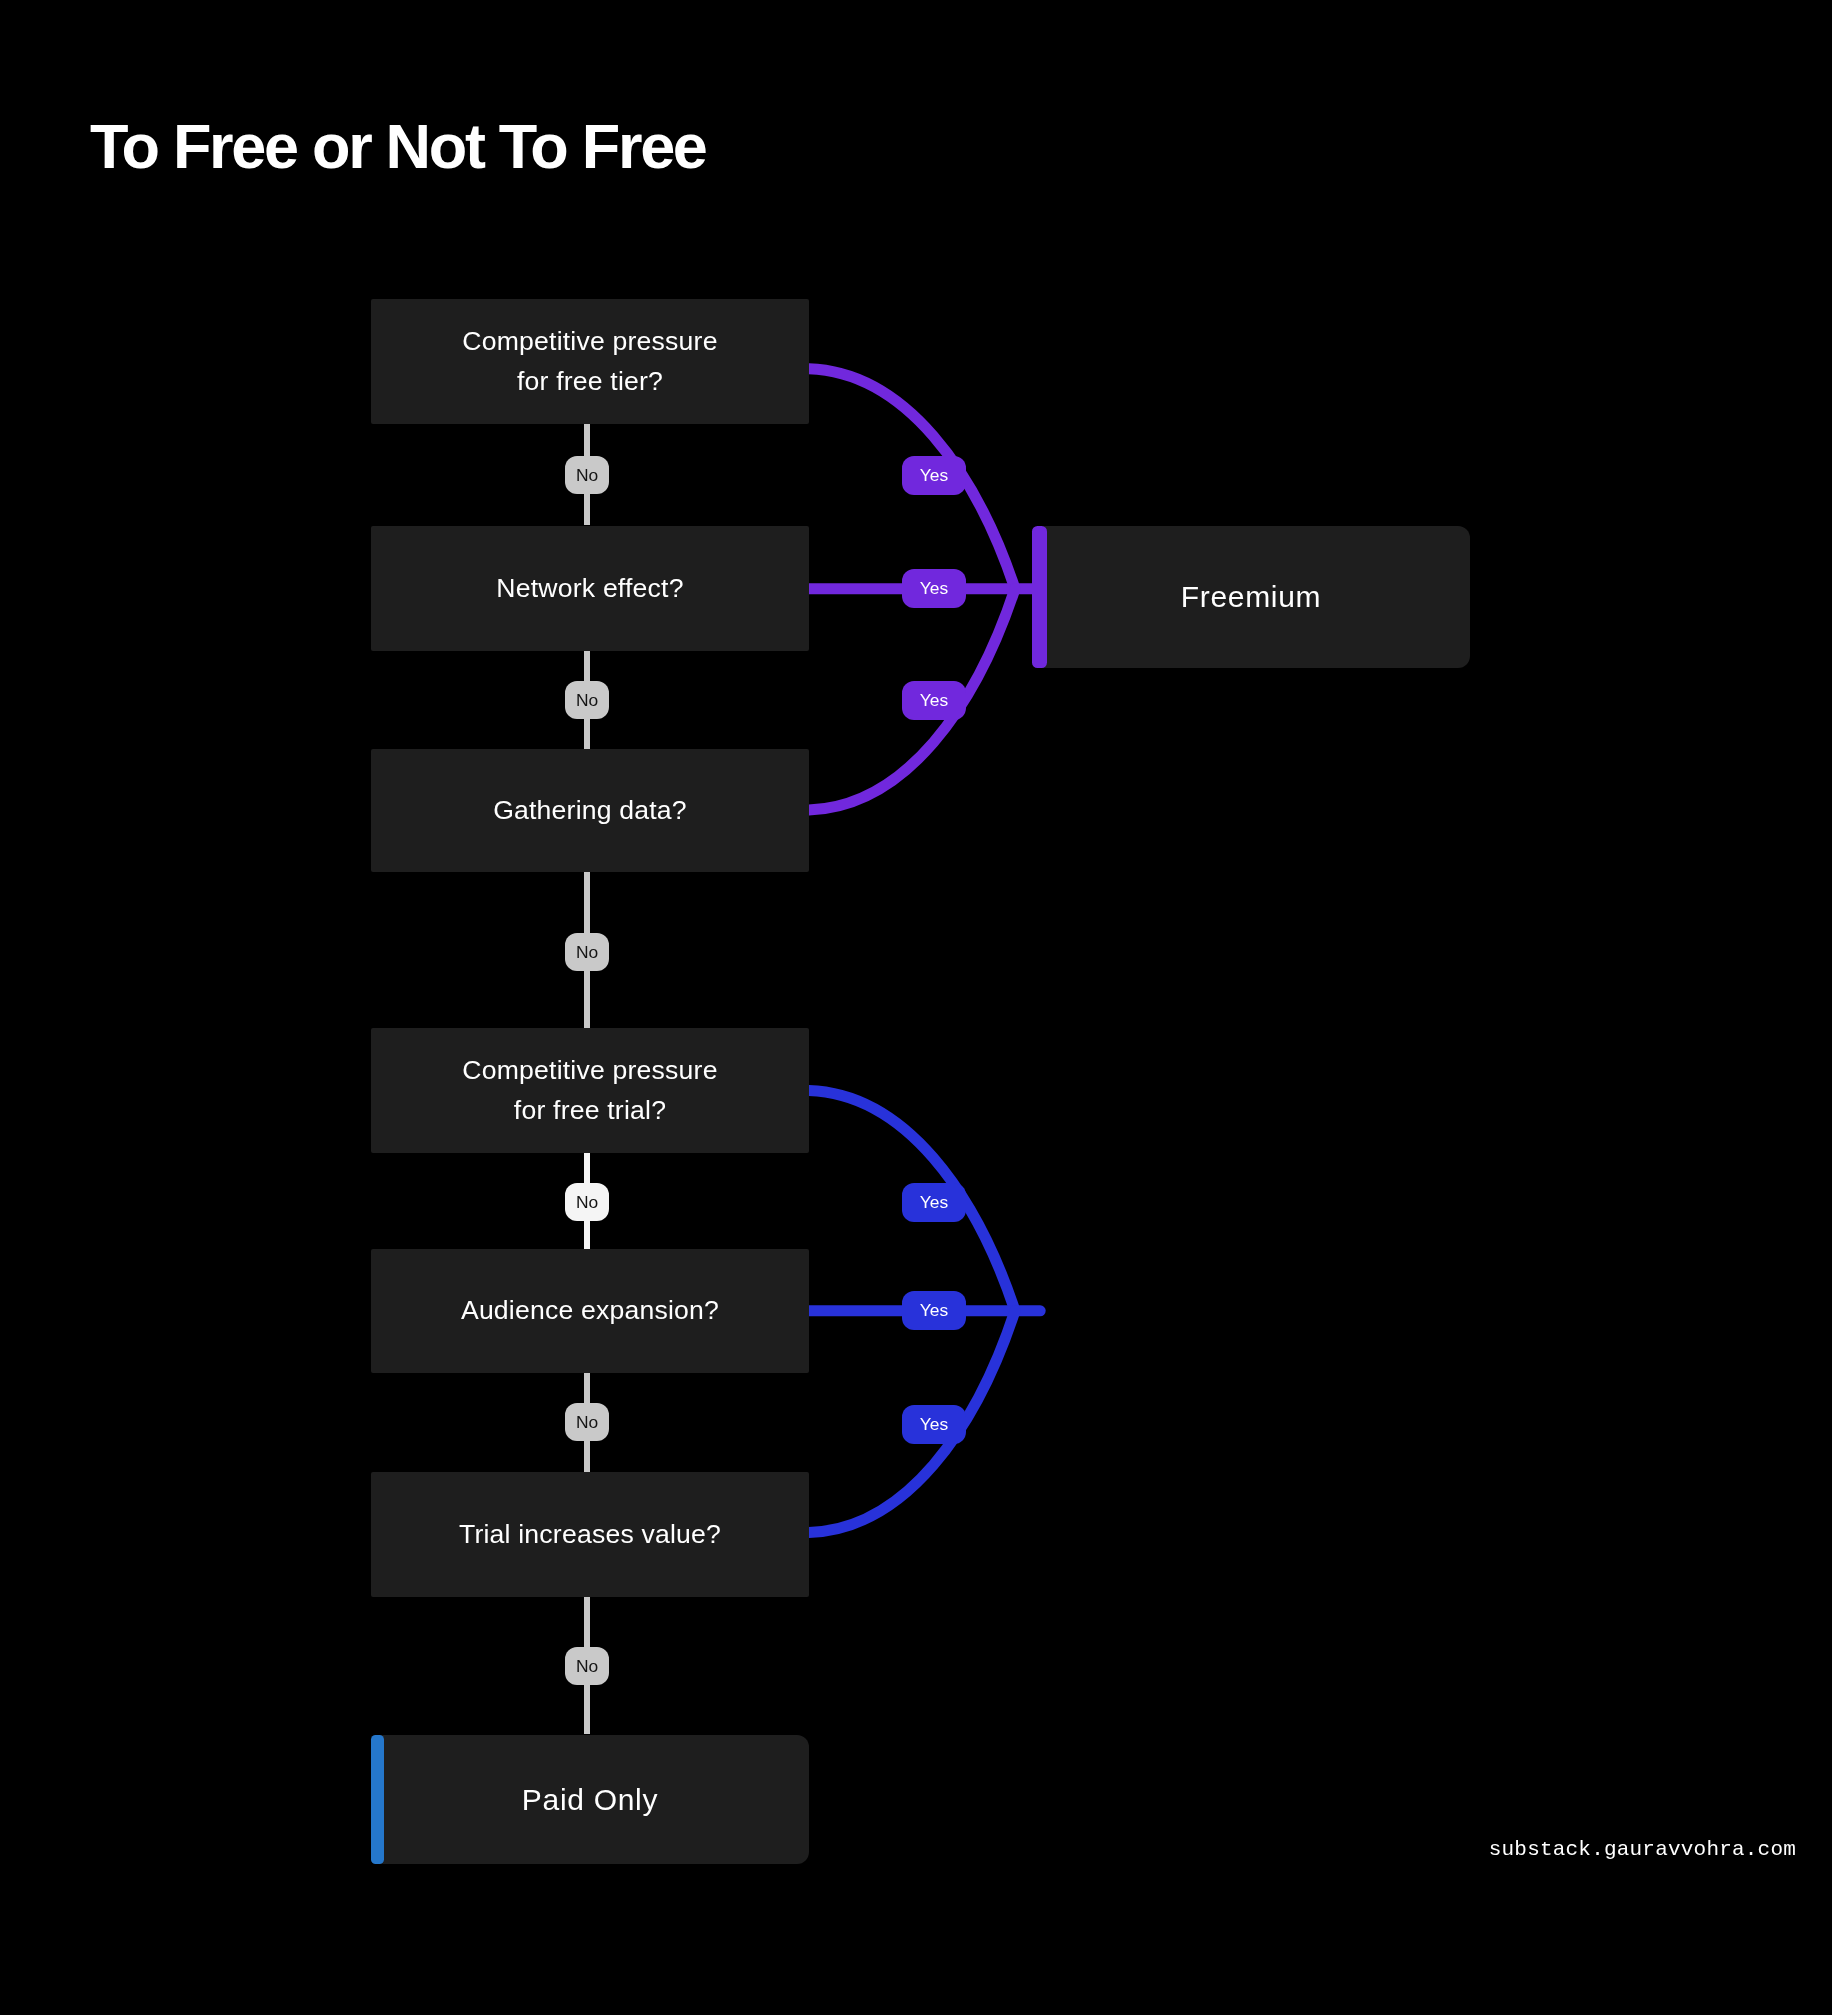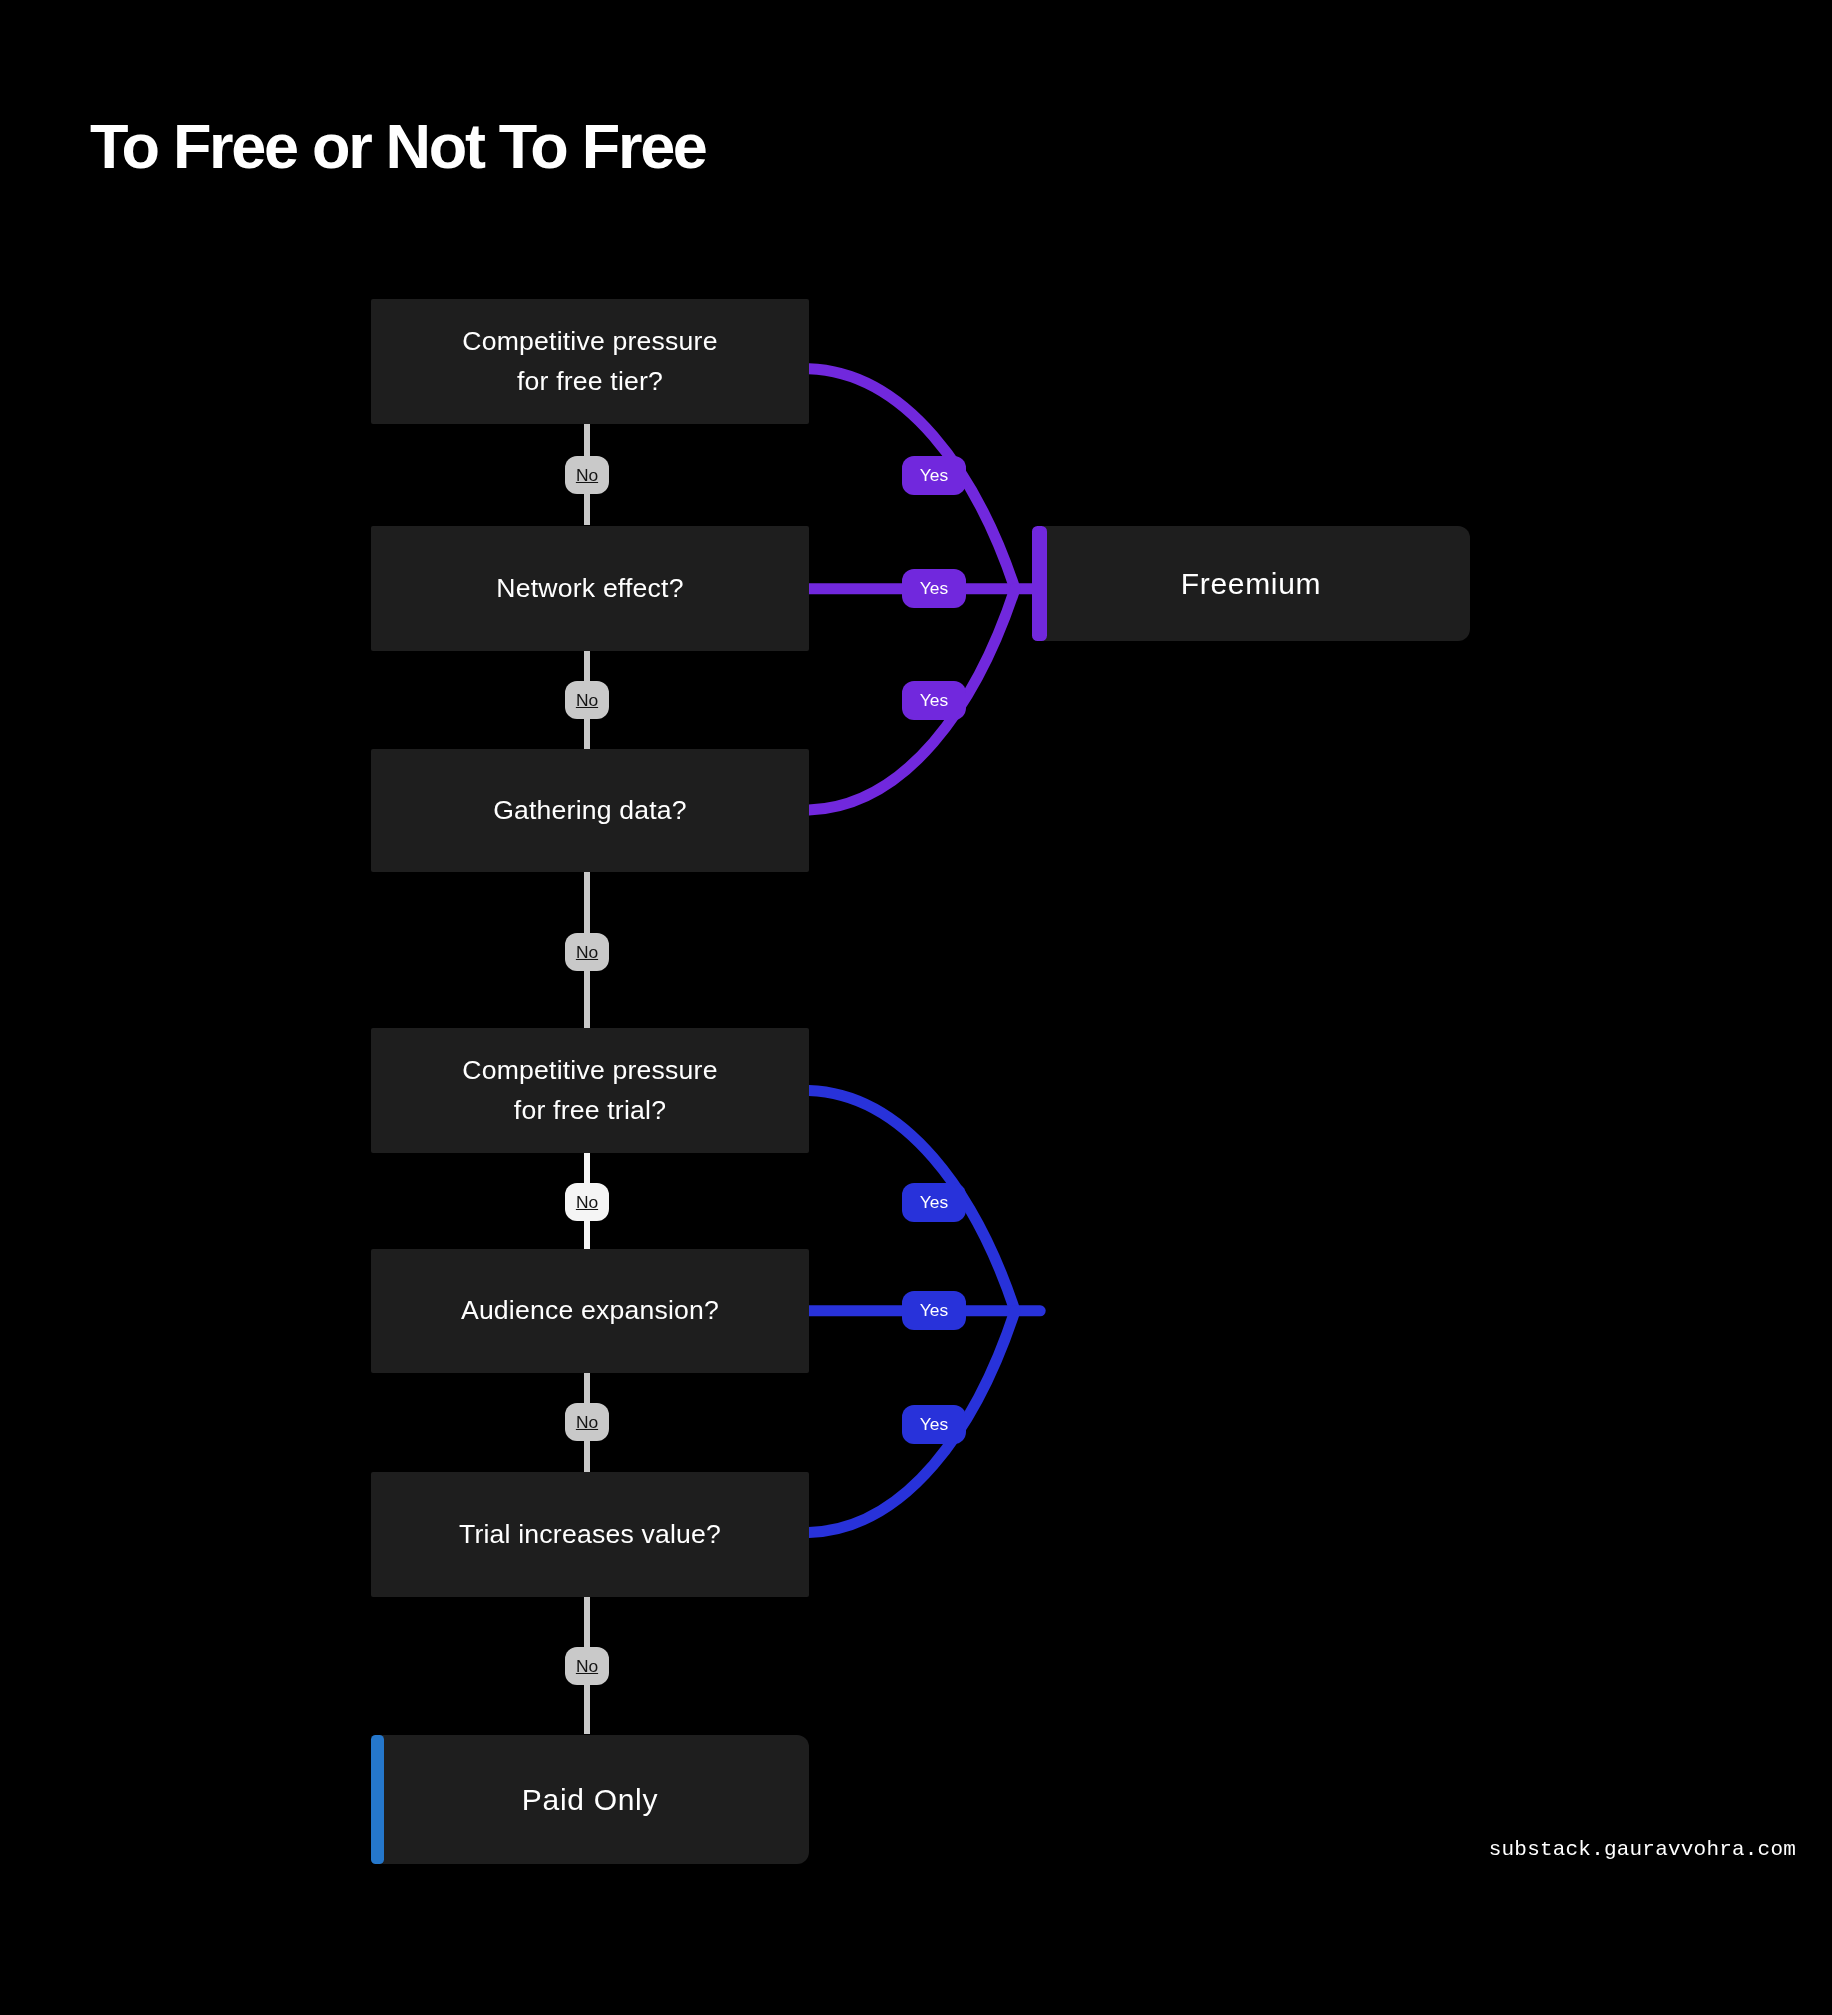--- a/index.html
+++ b/index.html
@@ -107,21 +107,20 @@
     z-index:3;
     font-weight:500;
   }
   .no-badge{
     left:565px;
     width:44px;
     height:38px;
     background:var(--gray);
     color:var(--badge-text);
     font-size:17.4px;
-    text-decoration:underline;
   }
   .no-badge.white{background:var(--white-connector)}
   .yes-badge{
     left:902px;
     width:64px;
     height:39px;
     color:var(--text);
     font-size:17.4px;
   }
   .yes-badge.purple{background:var(--purple)}
@@ -173,21 +172,21 @@
     <div class="qtext">Competitive pressure
 for free trial?</div>
   </div>
   <div class="qbox" style="top:1472px;height:125px">
     <div class="qtext">Trial increases value?</div>
   </div>
   <div class="qbox" style="top:1249px;height:124px">
     <div class="qtext">Audience expansion?</div>
   </div>
 
-  <div class="result freemium" style="top:526px;height:115px">
+  <div class="result freemium" style="top:526px;height:142px">
     <div class="accent"></div>
     <div class="result-label">Freemium</div>
   </div>
   <div class="result paid-only" style="top:1735px;height:129px">
     <div class="accent"></div>
     <div class="result-label">Paid Only</div>
   </div>
 
   <div class="badge no-badge" style="top:456px">No</div>
   <div class="badge no-badge" style="top:681px">No</div>

